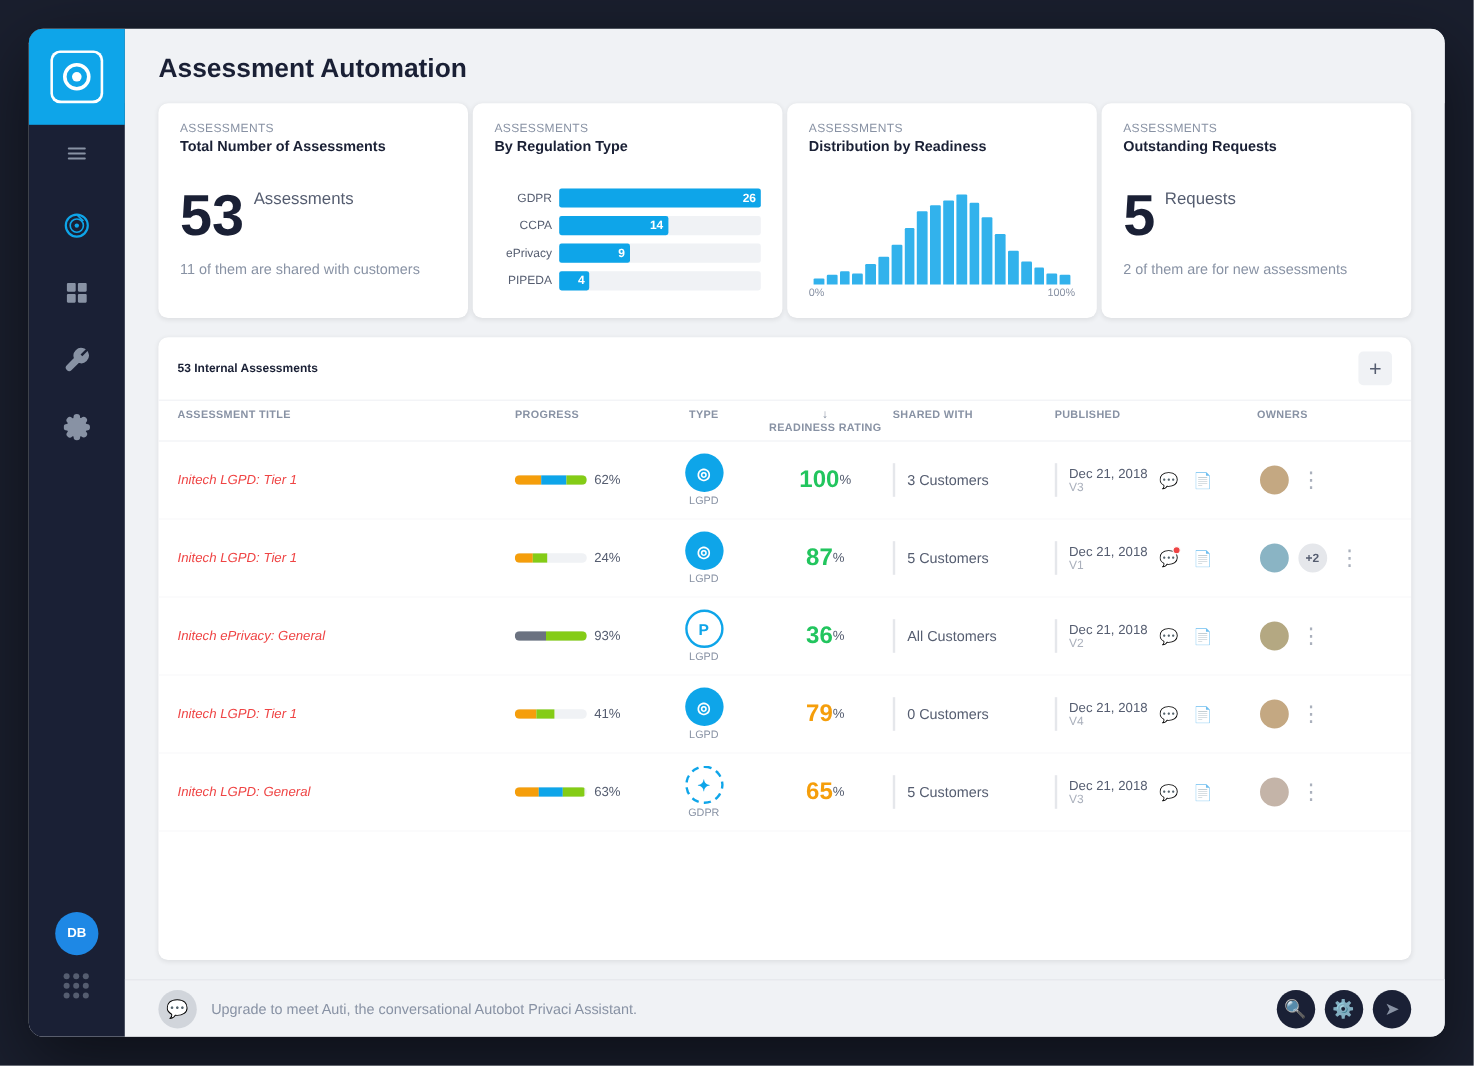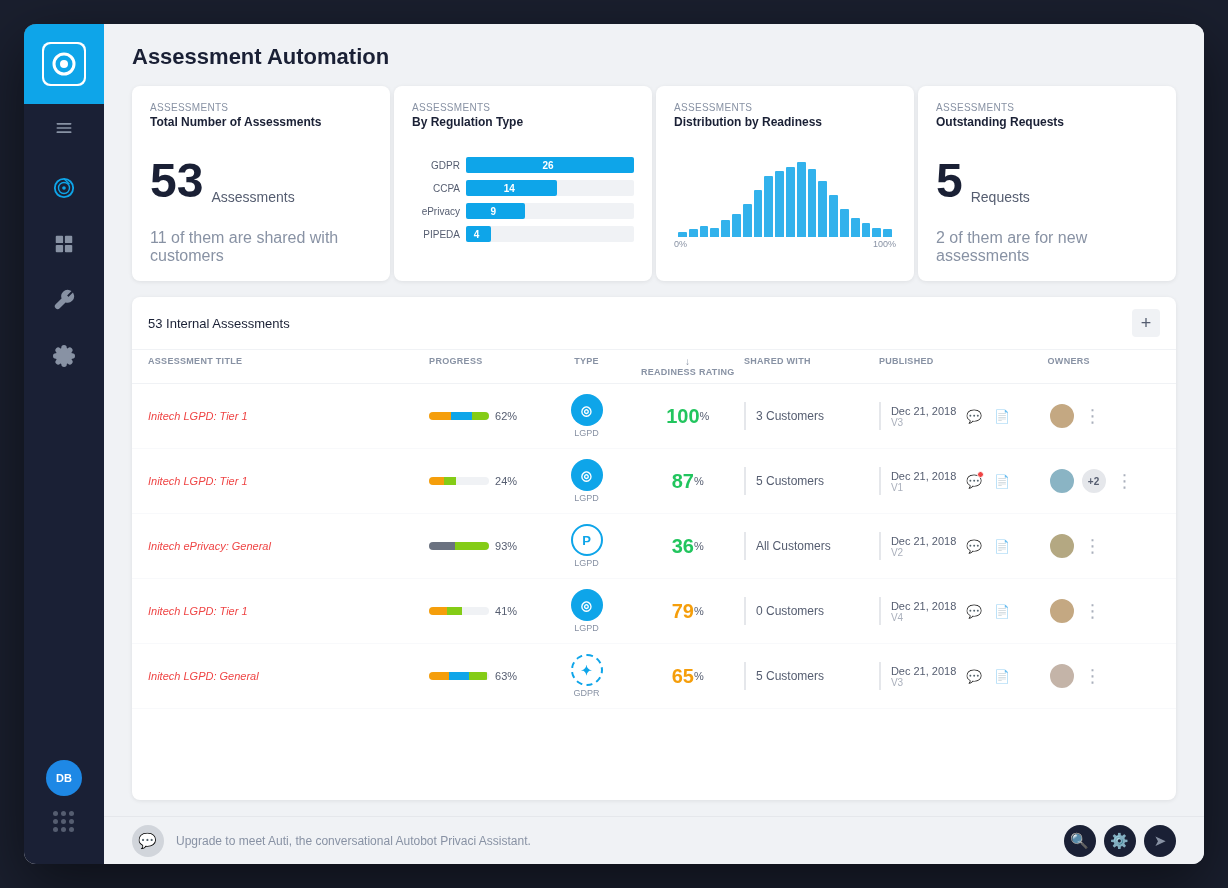--- a/index.html
+++ b/index.html
@@ -159,46 +159,46 @@
       margin-bottom: 2px;
     }
     .stat-card-title {
       font-size: 12px;
       font-weight: 600;
       color: #1a2035;
       margin-bottom: 28px;
     }
     .stat-big {
       display: flex;
-      align-items: flex-end;
+      align-items: flex-start;
       gap: 8px;
-      margin-bottom: 24px;
+      margin-bottom: 12px;
     }
     .stat-number {
       font-size: 48px;
       font-weight: 700;
       color: #1a2035;
       line-height: 1;
     }
     .stat-unit {
       font-size: 14px;
       color: #555d70;
       font-weight: 500;
     }
     .stat-sub {
-      font-size: 16px;
+      font-size: 12px;
       color: #8892a4;
     }
 
     
     .bar-chart-rows { display: flex; flex-direction: column; gap: 7px; }
     .bar-row { display: flex; align-items: center; gap: 6px; }
     .bar-label { font-size: 10px; color: #555d70; width: 48px; text-align: right; flex-shrink: 0; }
     .bar-track { flex: 1; height: 16px; background: #f0f2f5; border-radius: 2px; overflow: visible; position: relative; }
-    .bar-fill { height: 100%; background: #0ea5e9; border-radius: 2px; display: flex; align-items: center; justify-content: center; padding-right: 4px; }
+    .bar-fill { height: 100%; background: #0ea5e9; border-radius: 2px; display: flex; align-items: center; justify-content: flex-end; padding-right: 4px; }
     .bar-val { font-size: 10px; color: white; font-weight: 700; }
 
     
     .dist-chart {
       height: 80px;
       display: flex;
       align-items: flex-end;
       gap: 2px;
       padding: 0 4px;
     }
@@ -216,22 +216,22 @@
       display: flex;
       flex-direction: column;
     }
     .table-header-row {
       display: flex;
       align-items: center;
       padding: 12px 16px;
       border-bottom: 1px solid #f0f2f5;
     }
     .table-title {
-      font-size: 13px;
-      font-weight: 400;
+      font-size: 10px;
+      font-weight: 700;
       color: #1a2035;
       flex: 1;
     }
     .add-btn {
       width: 28px;
       height: 28px;
       background: #f0f2f5;
       border: none;
       border-radius: 4px;
       cursor: pointer;

